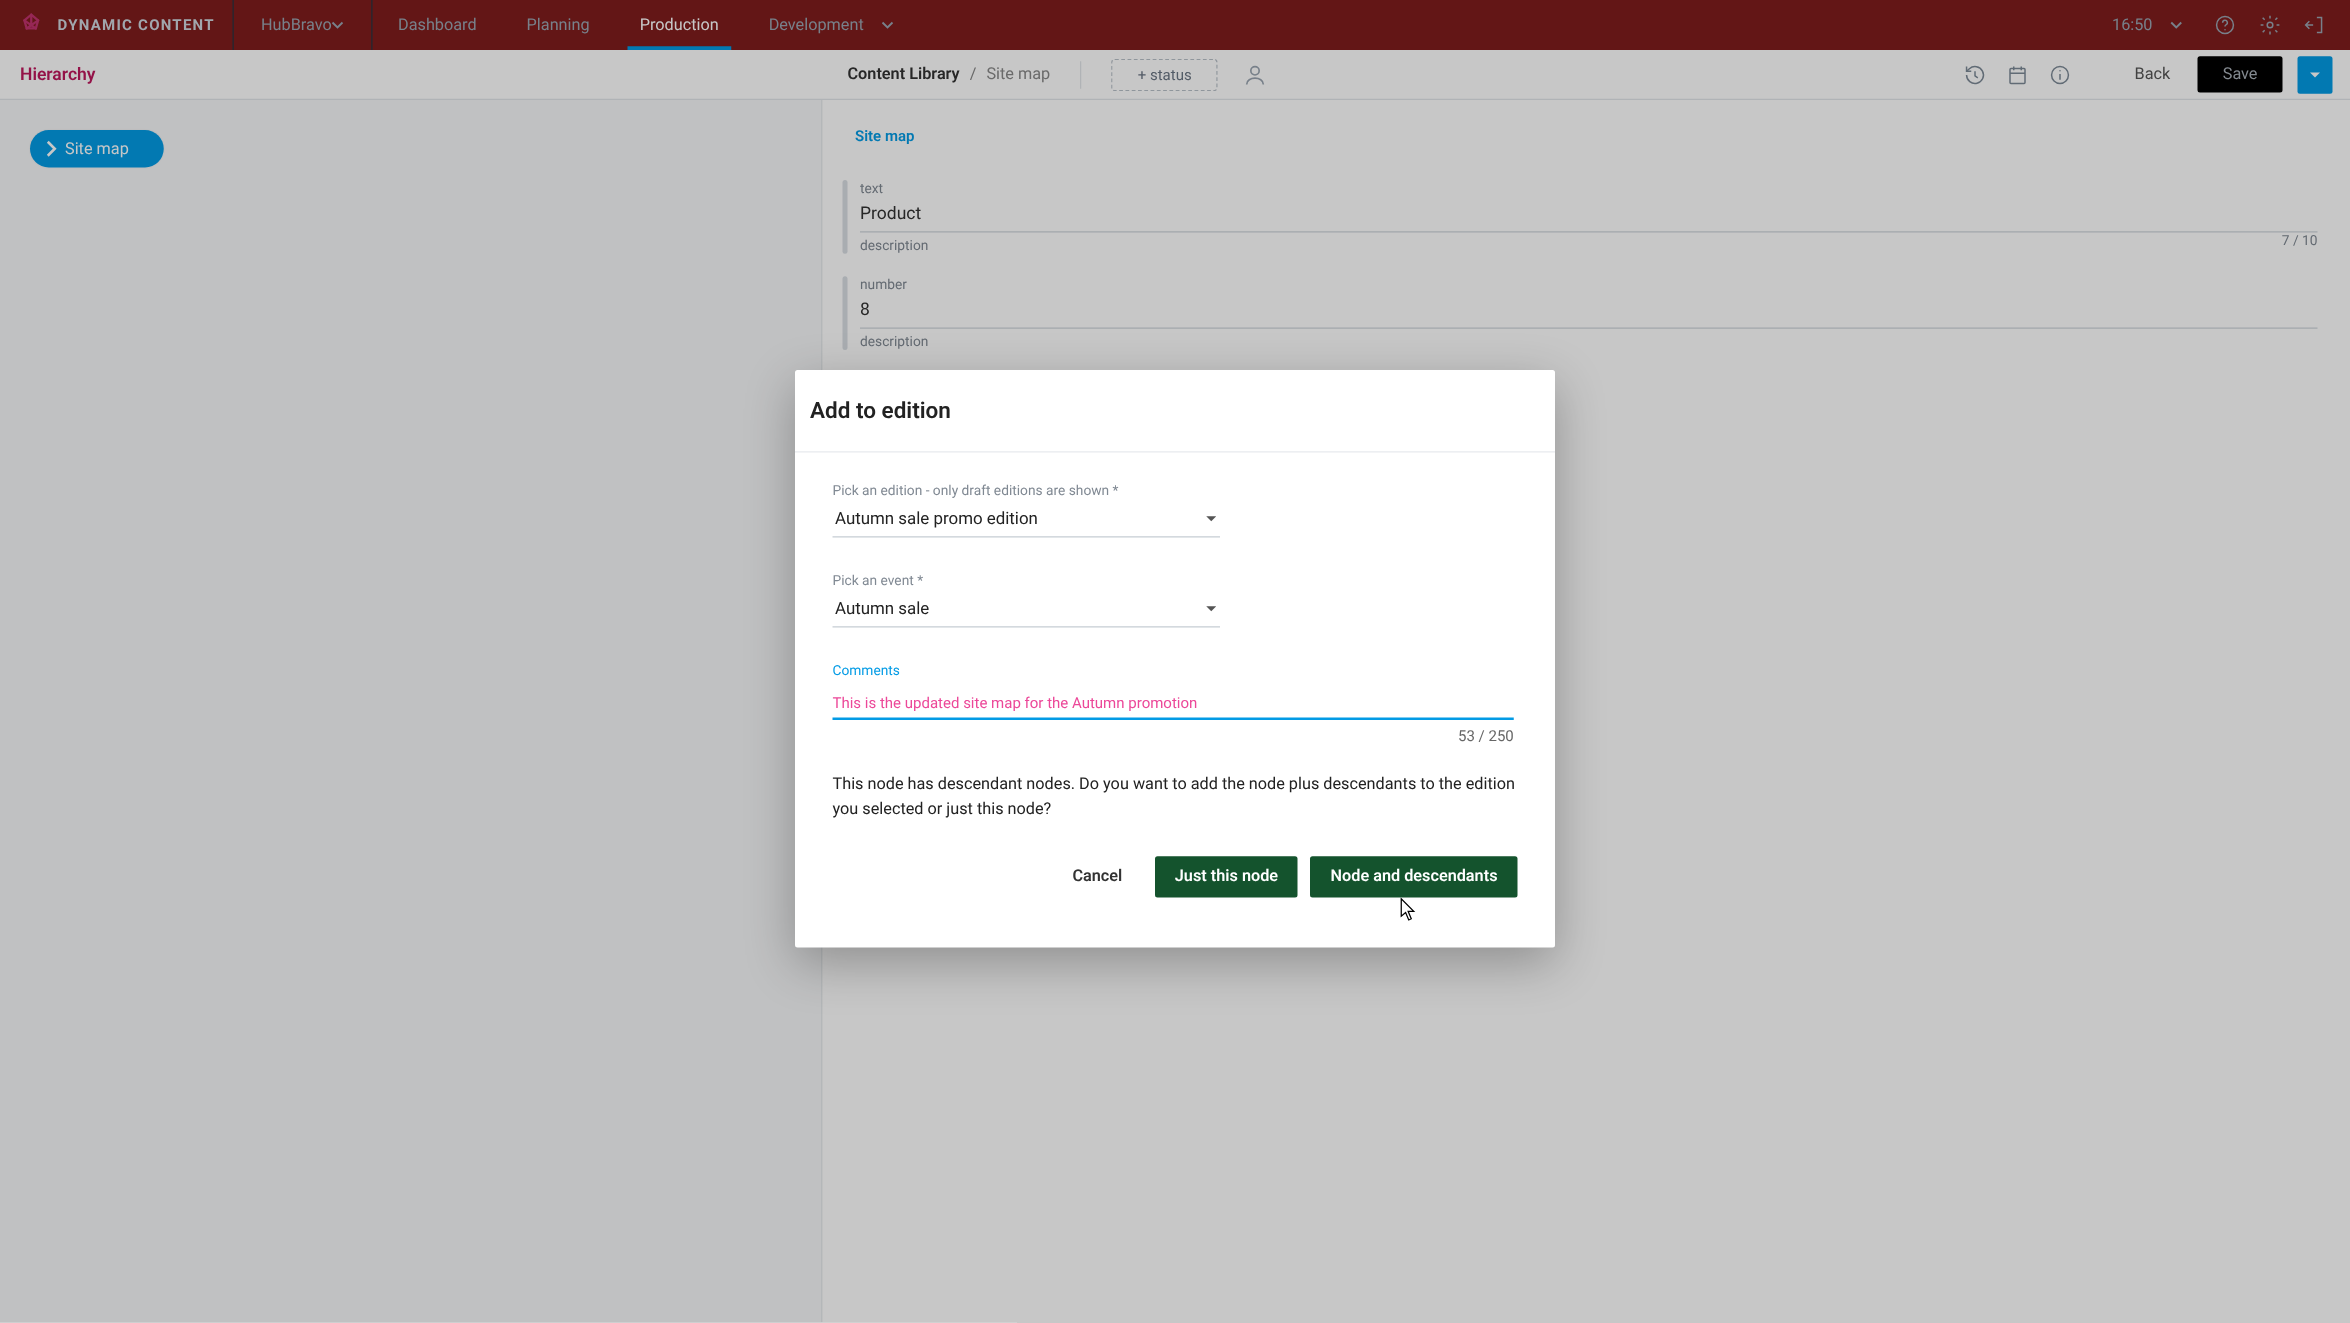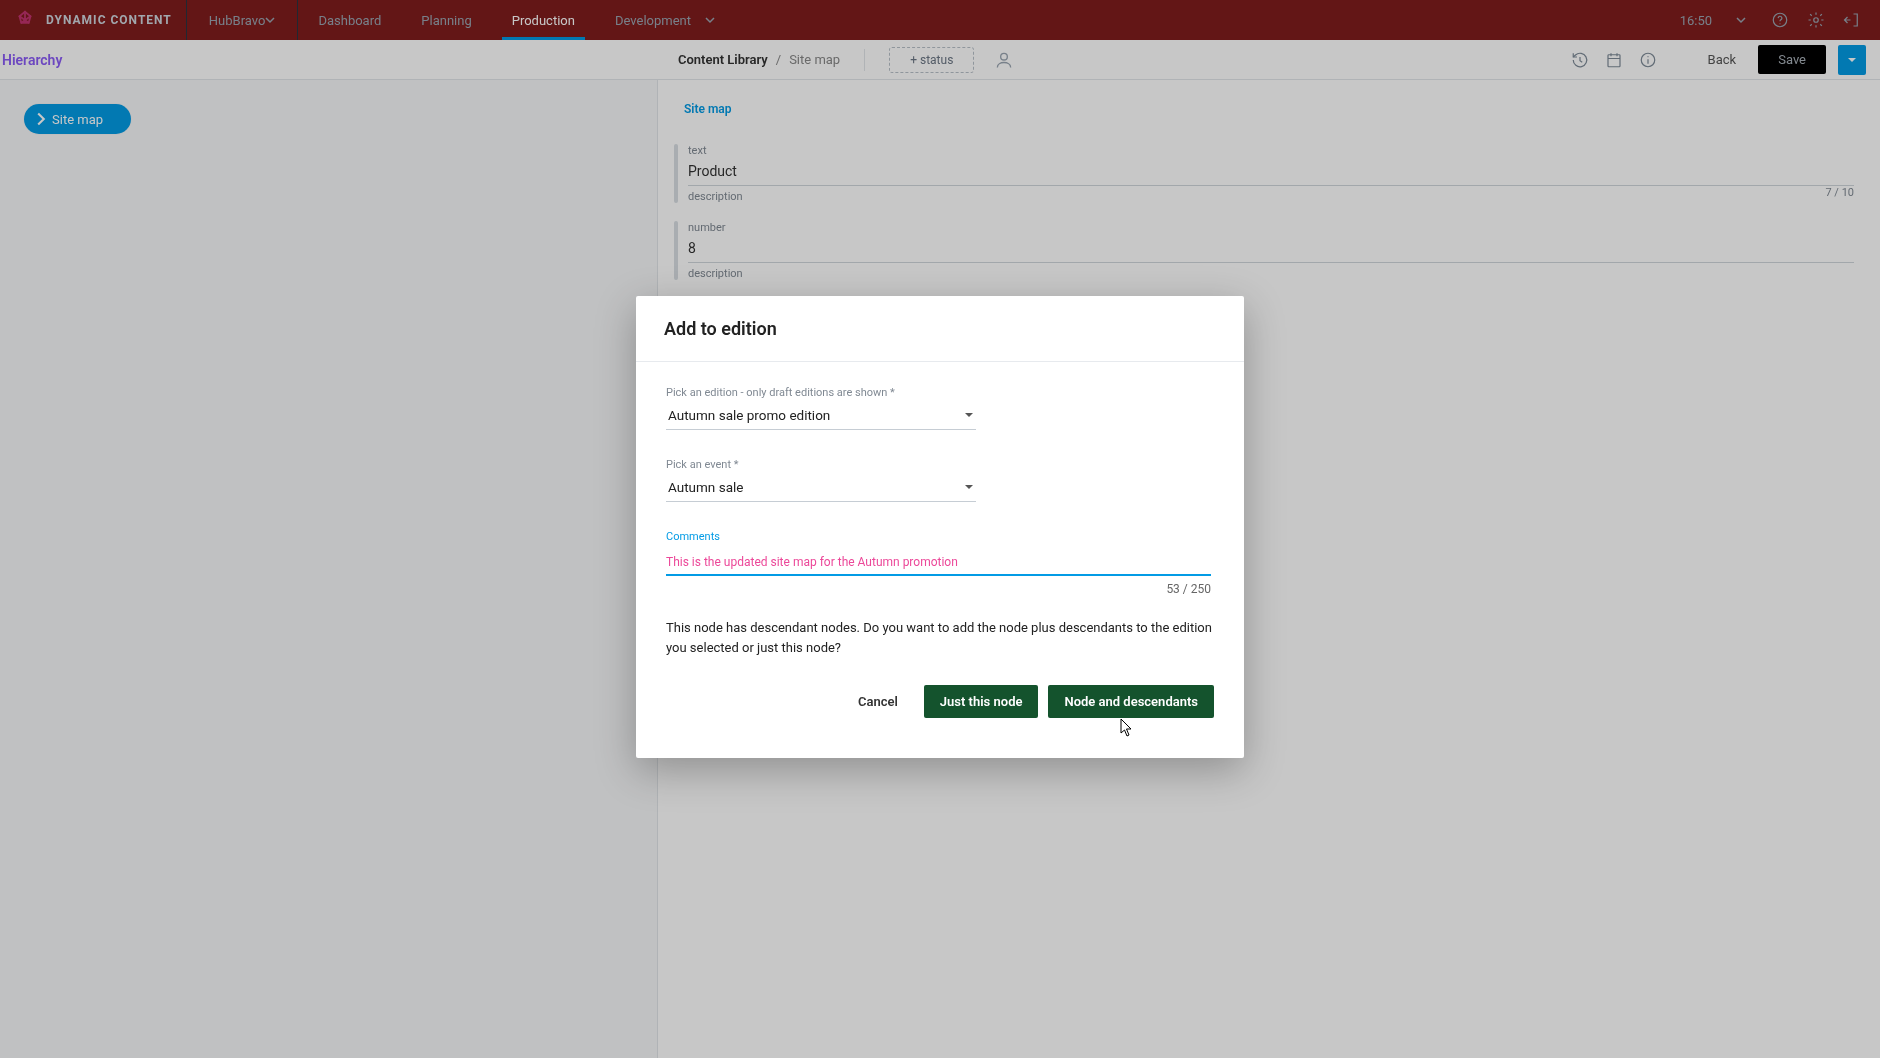--- a/index.html
+++ b/index.html
@@ -14,26 +14,26 @@
 }
 .brand-area { display: flex; align-items: center; padding: 0 14px; height: 100%; border-right: 1px solid #2a3441; }
 .brand-logo { width: 22px; height: 22px; margin-right: 10px; }
 .brand-text { color: #cfd6de; font-weight: 700; letter-spacing: 1px; font-size: 12px; }
 .hub-select { display: flex; align-items: center; height: 100%; padding: 0 22px; border-right: 1px solid #2a3441; cursor: pointer; }
 .nav-links { display: flex; align-items: center; height: 100%; }
 .nav-link { padding: 0 20px; height: 100%; display: flex; align-items: center; cursor: pointer; position: relative; }
 .nav-link.active { color: #fff; }
 .nav-link.active::after { content:""; position:absolute; left: 10px; right: 10px; bottom: 0; height: 3px; background: #039be5; }
 .nav-right { margin-left: auto; display: flex; align-items: center; height: 100%; padding-right: 14px; gap: 8px; }
-.clock-wrap { display:flex; align-items:center; gap: 24px; padding: 0 12px; }
+.clock-wrap { display:flex; align-items:center; gap: 14px; padding: 0 12px; }
 .icon-btn { width: 28px; height: 28px; display:flex; align-items:center; justify-content:center; color:#9aa5b1; cursor:pointer; }
 
 
 .secondbar { height: 40px; background: #fff; border-bottom: 1px solid #e2e6ea; display:flex; align-items:center; position: relative; z-index:1; }
-.hierarchy-title { width: 658px; padding-left: 2px; font-weight: 600; color:#8b5cf6; font-size: 14px; }
+.hierarchy-title { width: 658px; padding-left: 16px; font-weight: 600; color:#be185d; font-size: 14px; }
 .breadcrumb-area { display:flex; align-items:center; gap: 8px; font-size: 13px; padding-left: 20px; }
 .bc-strong { color:#333; font-weight:600; }
 .bc-sep { color:#888; }
 .bc-light { color:#888; }
 .vline { width:1px; height:22px; background:#e2e6ea; margin: 0 16px; }
 .status-pill {
   border: 1px dashed #b8c0c8; border-radius: 3px; padding: 5px 20px;
   color:#6b7684; font-size: 12px; cursor:pointer;
 }
 .user-ico { margin-left: 12px; color:#9aa5b1; }
@@ -61,21 +61,21 @@
 .fvalue { color:#333; font-size:14px; padding: 2px 0 6px 0; border-bottom:1px solid #d0d6dc; }
 .fdesc { color:#808993; font-size:11px; margin-top:4px; }
 .fcount { position:absolute; right:0; top: 42px; color:#808993; font-size:11px; }
 
 
 .modal-backdrop { position:absolute; inset:0; z-index:100; display:flex; align-items:flex-start; justify-content:center; }
 .modal {
   width: 608px; background:#fff; margin-top: 296px; border-radius:2px;
   box-shadow: 0 12px 40px rgba(0,0,0,0.28);
 }
-.modal-head { padding: 22px 28px; border-bottom:1px solid #e7eaee; }
+.modal-head { padding: 22px 12px; border-bottom:1px solid #e7eaee; }
 .modal-title { font-size:18px; font-weight:600; color:#222; }
 .modal-body { padding: 24px 30px 18px 30px; }
 .form-group { margin-bottom: 28px; }
 .fg-label { font-size:11px; color:#808993; margin-bottom: 6px; }
 .fg-label.accent { color:#039be5; }
 .select-row {
   display:flex; align-items:center; justify-content:space-between;
   border-bottom:1px solid #c6cdd4; padding: 2px 2px 6px 2px; width: 310px; cursor:pointer;
 }
 .select-val { font-size:13.5px; color:#222; }

